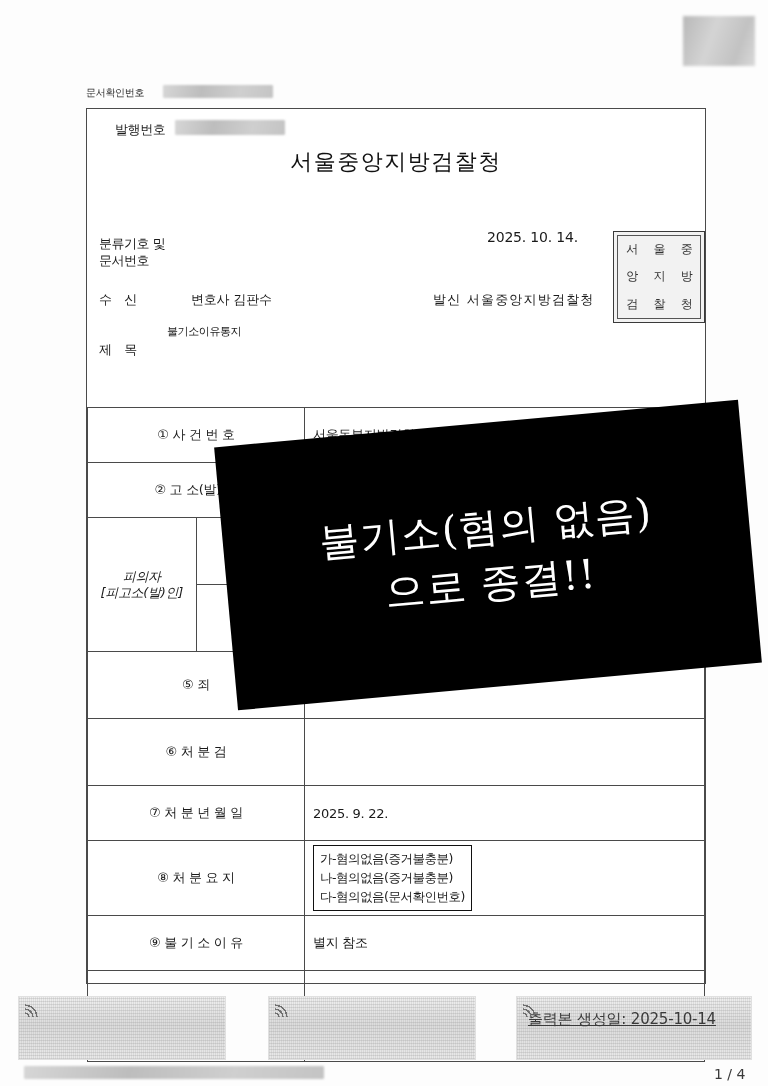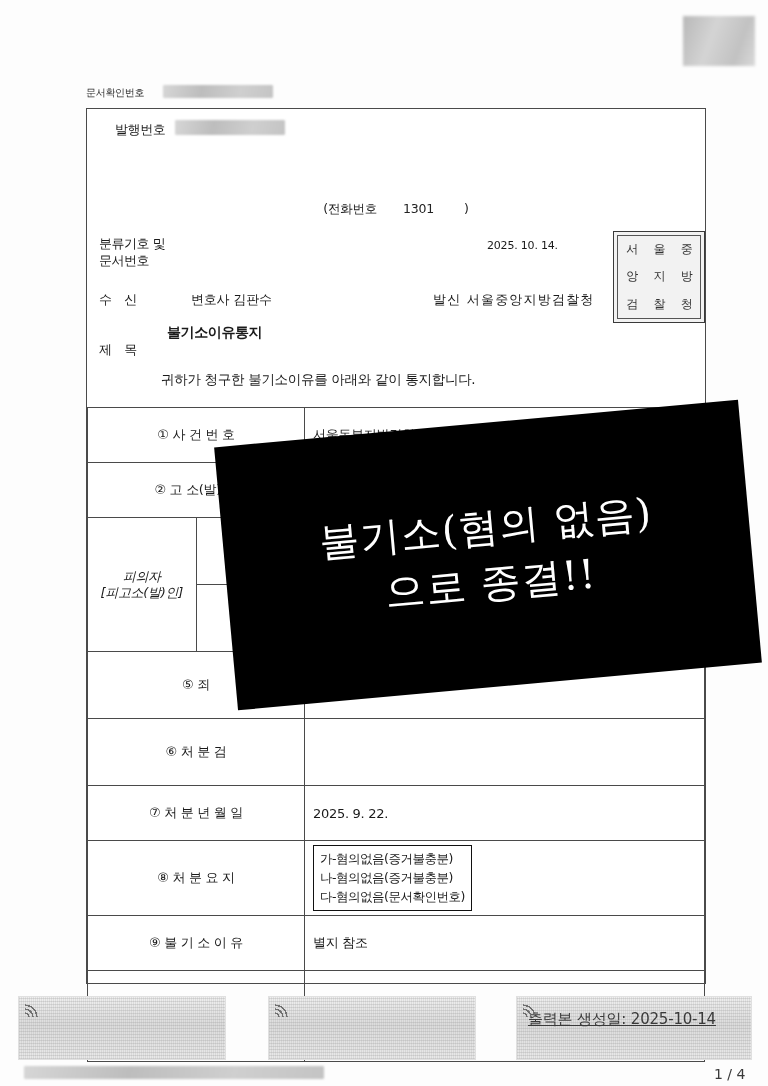--- a/index.html
+++ b/index.html
@@ -92,22 +92,22 @@
 
   .class-label {
     position: absolute;
     left: 12px; top: 126px;
     font-size: 13px;
     line-height: 17px;
     letter-spacing: -0.5px;
   }
   .date-line {
     position: absolute;
-    left: 400px; top: 130px;
-    font-size: 11px;
+    left: 400px; top: 120px;
+    font-size: 14px;
     letter-spacing: -0.2px;
   }
 
   .recv-label {
     position: absolute;
     left: 12px; top: 182px;
     font-size: 13px;
     letter-spacing: 4px;
   }
   .recv-value {
@@ -127,22 +127,22 @@
   .subj-label {
     position: absolute;
     left: 12px; top: 216px;
     font-size: 13px;
     letter-spacing: 4px;
     margin-top: 16px;
   }
   .subj-value {
     position: absolute;
     left: 80px; top: 215px;
-    font-size: 14px;
-    font-weight: bold;
+    font-size: 11px;
+    font-weight: normal;
     letter-spacing: -0.4px;
   }
 
   .notice {
     position: absolute;
     left: 74px; top: 262px;
     font-size: 13.5px;
     letter-spacing: -0.3px;
   }
 
@@ -304,40 +304,37 @@
   <div class="top-right-redact"></div>
 
   <div class="doc-id-label">문서확인번호</div>
   <div class="doc-id-redact redact"></div>
 
   <div class="frame">
 
     <div class="issue-label">발행번호</div>
     <div class="issue-redact redact"></div>
 
-
-    <div class="phone-line">
-      <span>(전화번호</span><span class="num">1301</span><span>)</span>
-    </div>
+    <div class="org-title">서울중앙지방검찰청</div>
+
 
     <div class="class-label">
       <div>분류기호 및</div>
       <div>문서번호</div>
     </div>
 
     <div class="date-line">2025. 10. 14.</div>
 
     <div class="recv-label">수   신</div>
     <div class="recv-value">변호사 김판수</div>
     <div class="sender-line">발신 서울중앙지방검찰청</div>
 
     <div class="subj-label">제   목</div>
     <div class="subj-value">불기소이유통지</div>
 
-    <div class="notice">귀하가 청구한 불기소이유를 아래와 같이 통지합니다.</div>
 
     <div class="stamp">
       <div class="stamp-inner">
         <span>서</span>
         <span>울</span>
         <span>중</span>
         <span>앙</span>
         <span>지</span>
         <span>방</span>
         <span>검</span>

